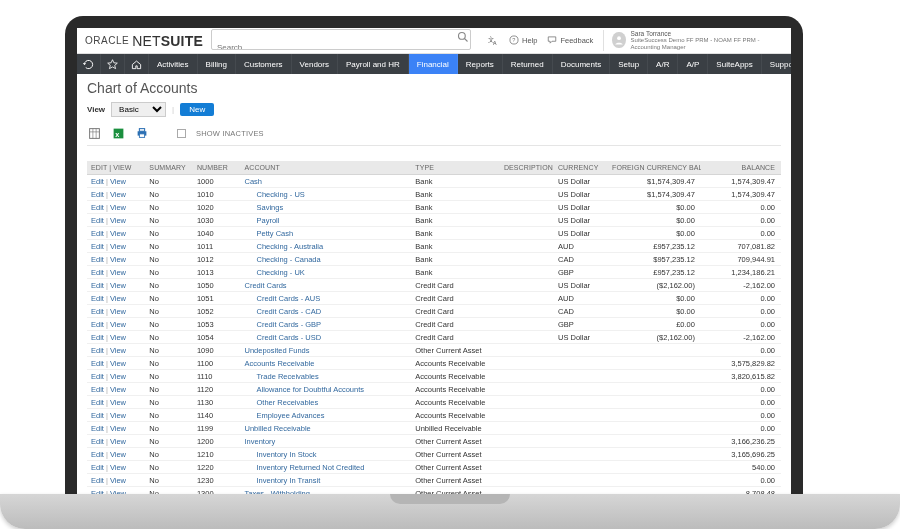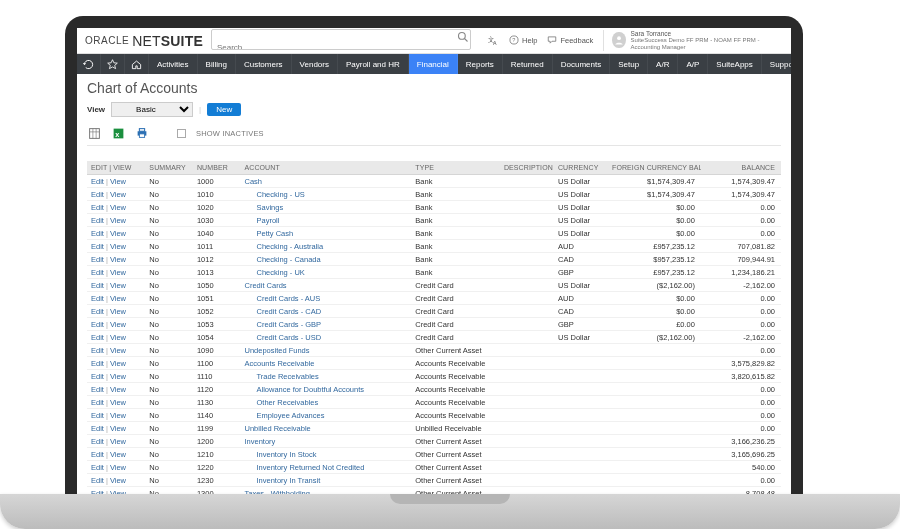--- a/index.html
+++ b/index.html
@@ -117,21 +117,21 @@
     font-size: 14px;
     color: #555;
     font-weight: 400;
     margin-bottom: 6px;
   }
   .view-row {
     display:flex; align-items:center; gap:6px; margin-bottom:6px;
   }
   .view-row .lbl { font-size:8px; font-weight:bold;}
   .view-select {
-    border:1px solid #ccc; font-size:8px; height:15px; padding:0 20px; min-width:55px;
+    border:1px solid #ccc; font-size:8px; height:15px; padding:0 3px; min-width:55px;
   }
   .btn-new {
     background:#137dd5; color:#fff; border:none; border-radius:2px;
     font-size:8px; padding:2px 9px; cursor:pointer;text-align:right;
   }
   .toolbar {
     display:flex; align-items:center; gap:10px; border-bottom:1px solid #e5e5e5;
     padding: 3px 0 5px 0; margin-bottom:2px;
   }
   .tool-icon{ width:14px; height:14px; display:flex; align-items:center; justify-content:center; cursor:pointer;}

